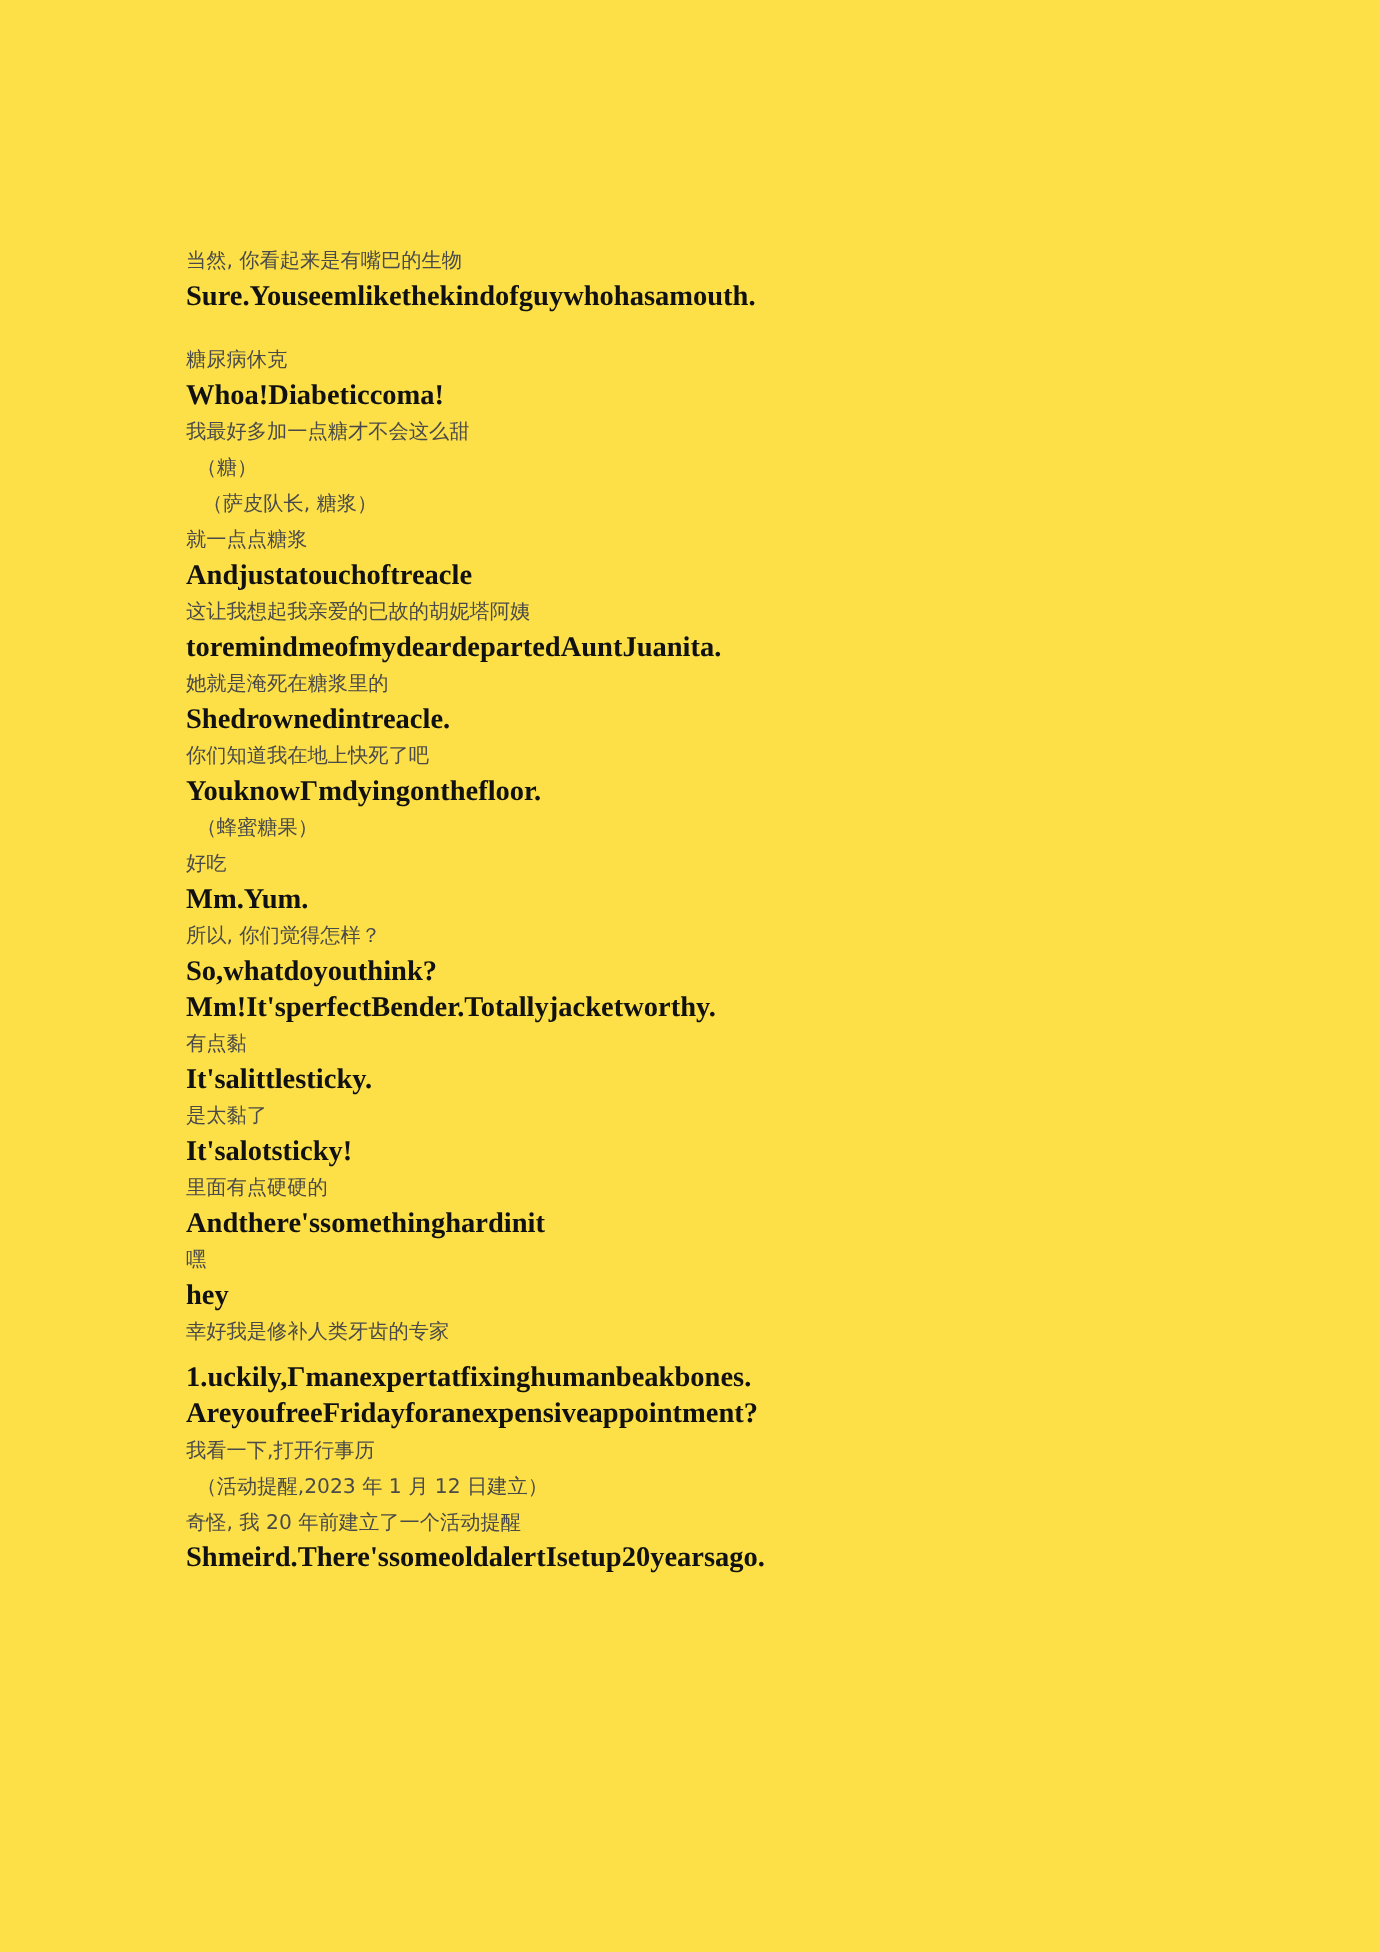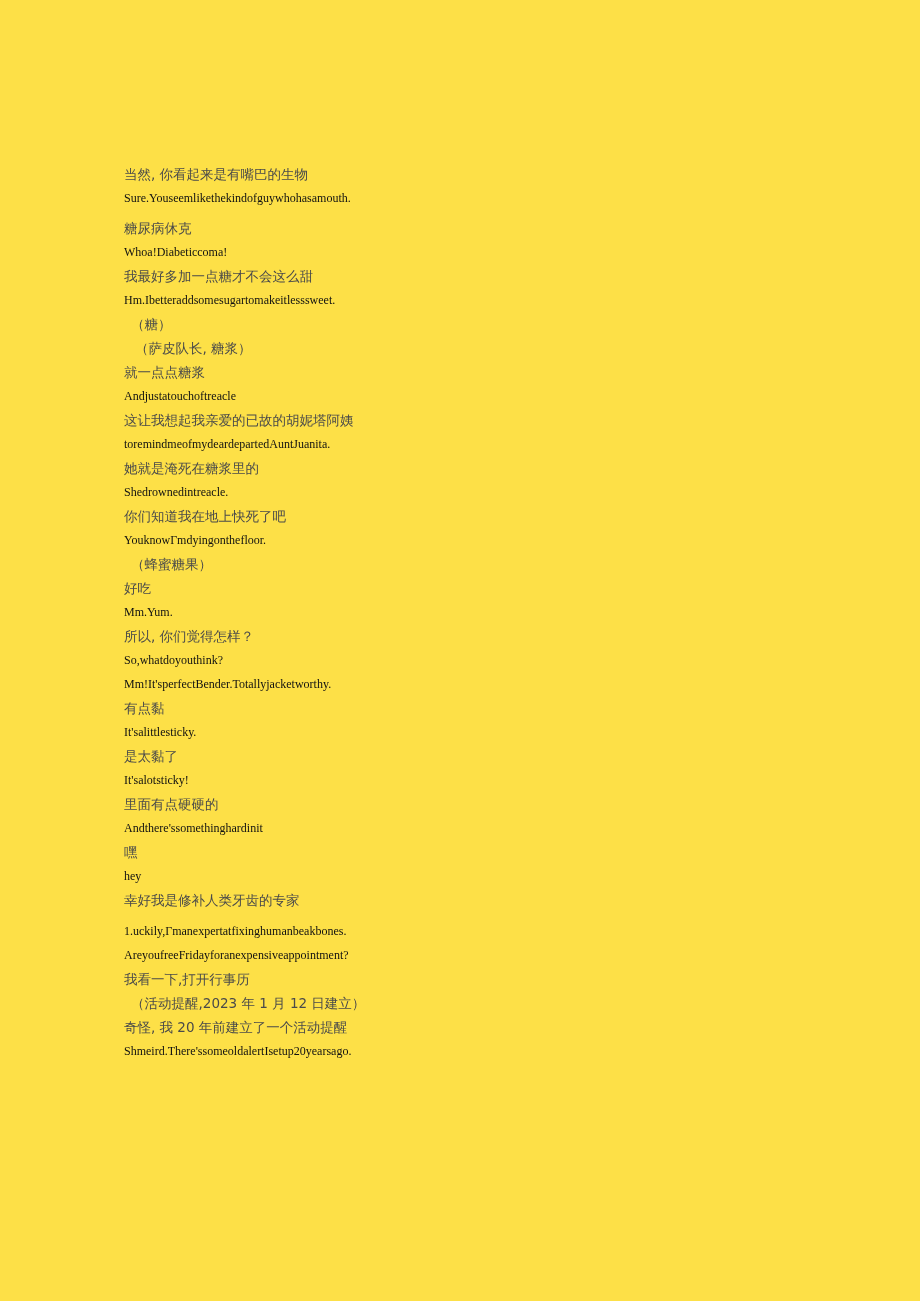--- a/index.html
+++ b/index.html
@@ -43,52 +43,51 @@
   
   .line.zh {
     font-family: "DejaVu Sans", "Liberation Sans", sans-serif;
     font-size: 13.5px;
     color: #4a4a4a;
   }
 
   
   .line.en {
     font-family: "Liberation Serif", "DejaVu Serif", serif;
-    font-size: 12px;
+    font-size: 19px;
     color: #111111;
-    font-weight: 400;
+    font-weight: 700;
   }
 
   
   .line.paren {
     padding-left: 7px;
   }
   .line.paren-deep {
     padding-left: 11px;
   }
 
   
   .line.gap-before {
-    margin-top: 6px;
+    margin-top: 18px;
   }
   .line.gap-small-before {
     margin-top: 7px;
   }
 </style>
 </head>
 <body>
 
 <div id="page">
   <div id="transcript">
       <div class="line zh">当然, 你看起来是有嘴巴的生物</div>
       <div class="line en">Sure.Youseemlikethekindofguywhohasamouth.</div>
       <div class="line zh gap-before">糖尿病休克</div>
       <div class="line en">Whoa!Diabeticcoma!</div>
       <div class="line zh">我最好多加一点糖才不会这么甜</div>
-      <div class="line en">Hm.Ibetteraddsomesugartomakeitlesssweet.</div>
       <div class="line zh paren">（糖）</div>
       <div class="line zh paren-deep">（萨皮队长, 糖浆）</div>
       <div class="line zh">就一点点糖浆</div>
       <div class="line en">Andjustatouchoftreacle</div>
       <div class="line zh">这让我想起我亲爱的已故的胡妮塔阿姨</div>
       <div class="line en">toremindmeofmydeardepartedAuntJuanita.</div>
       <div class="line zh">她就是淹死在糖浆里的</div>
       <div class="line en">Shedrownedintreacle.</div>
       <div class="line zh">你们知道我在地上快死了吧</div>
       <div class="line en">YouknowΓmdyingonthefloor.</div>

